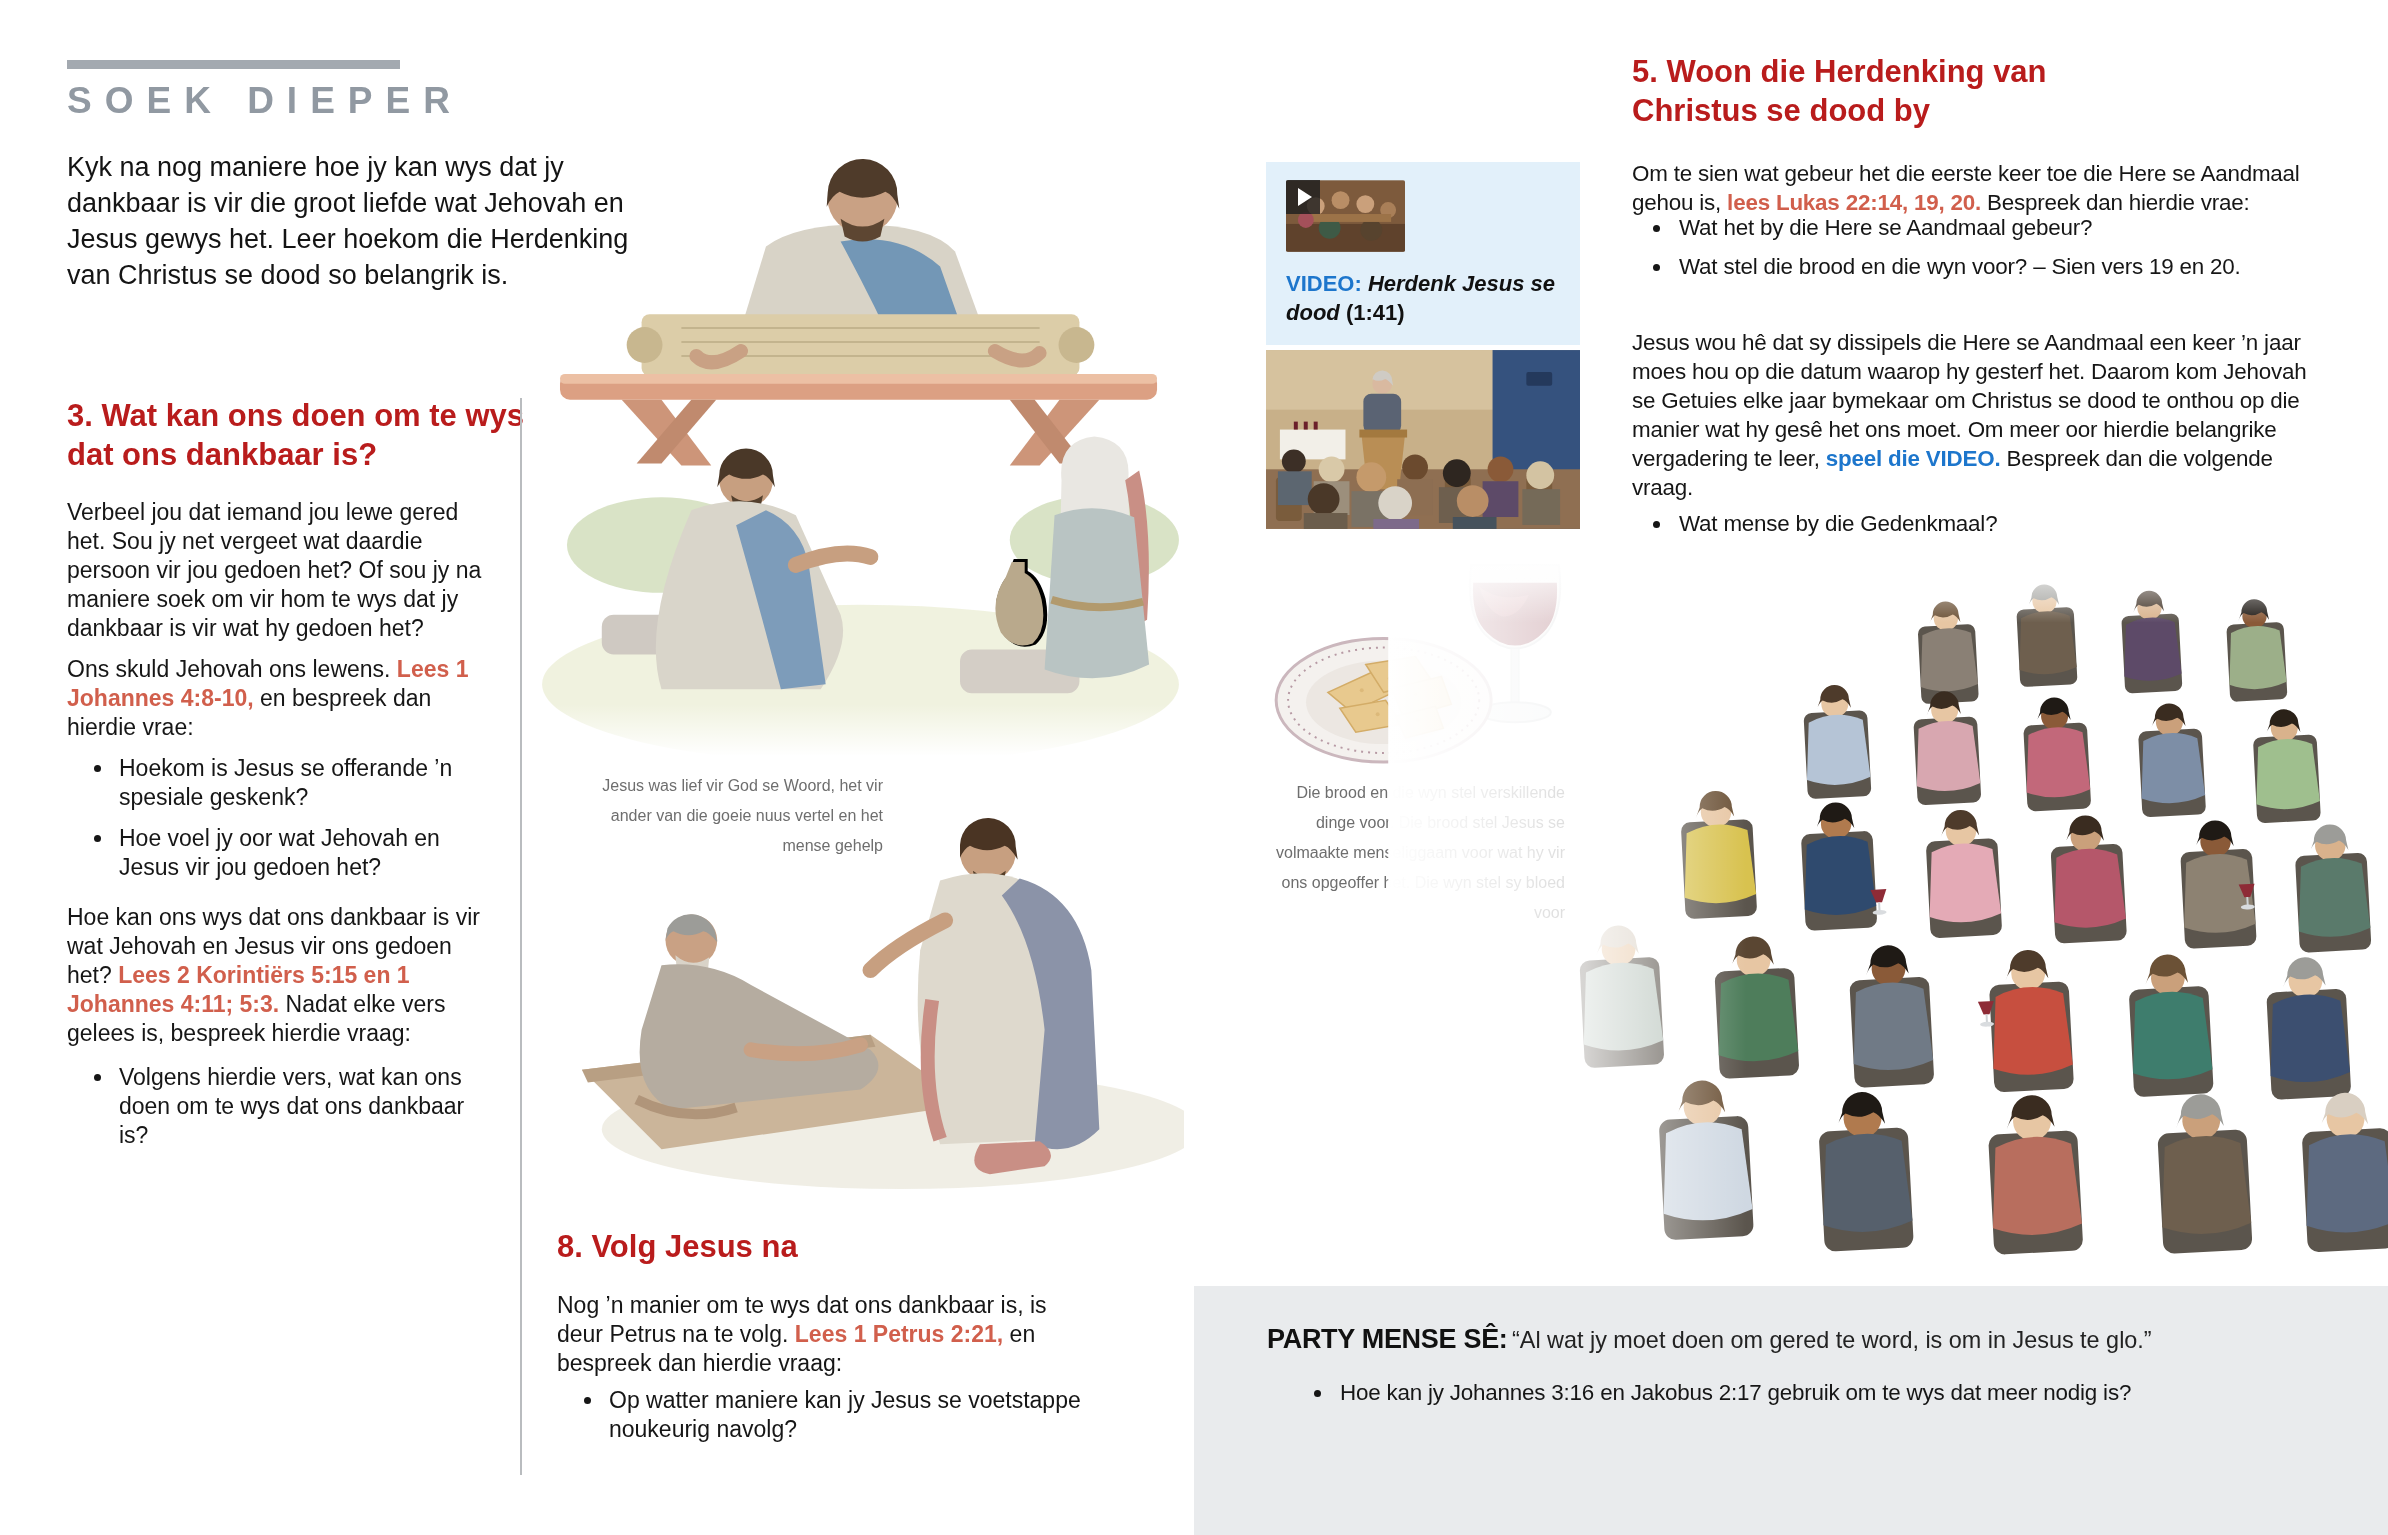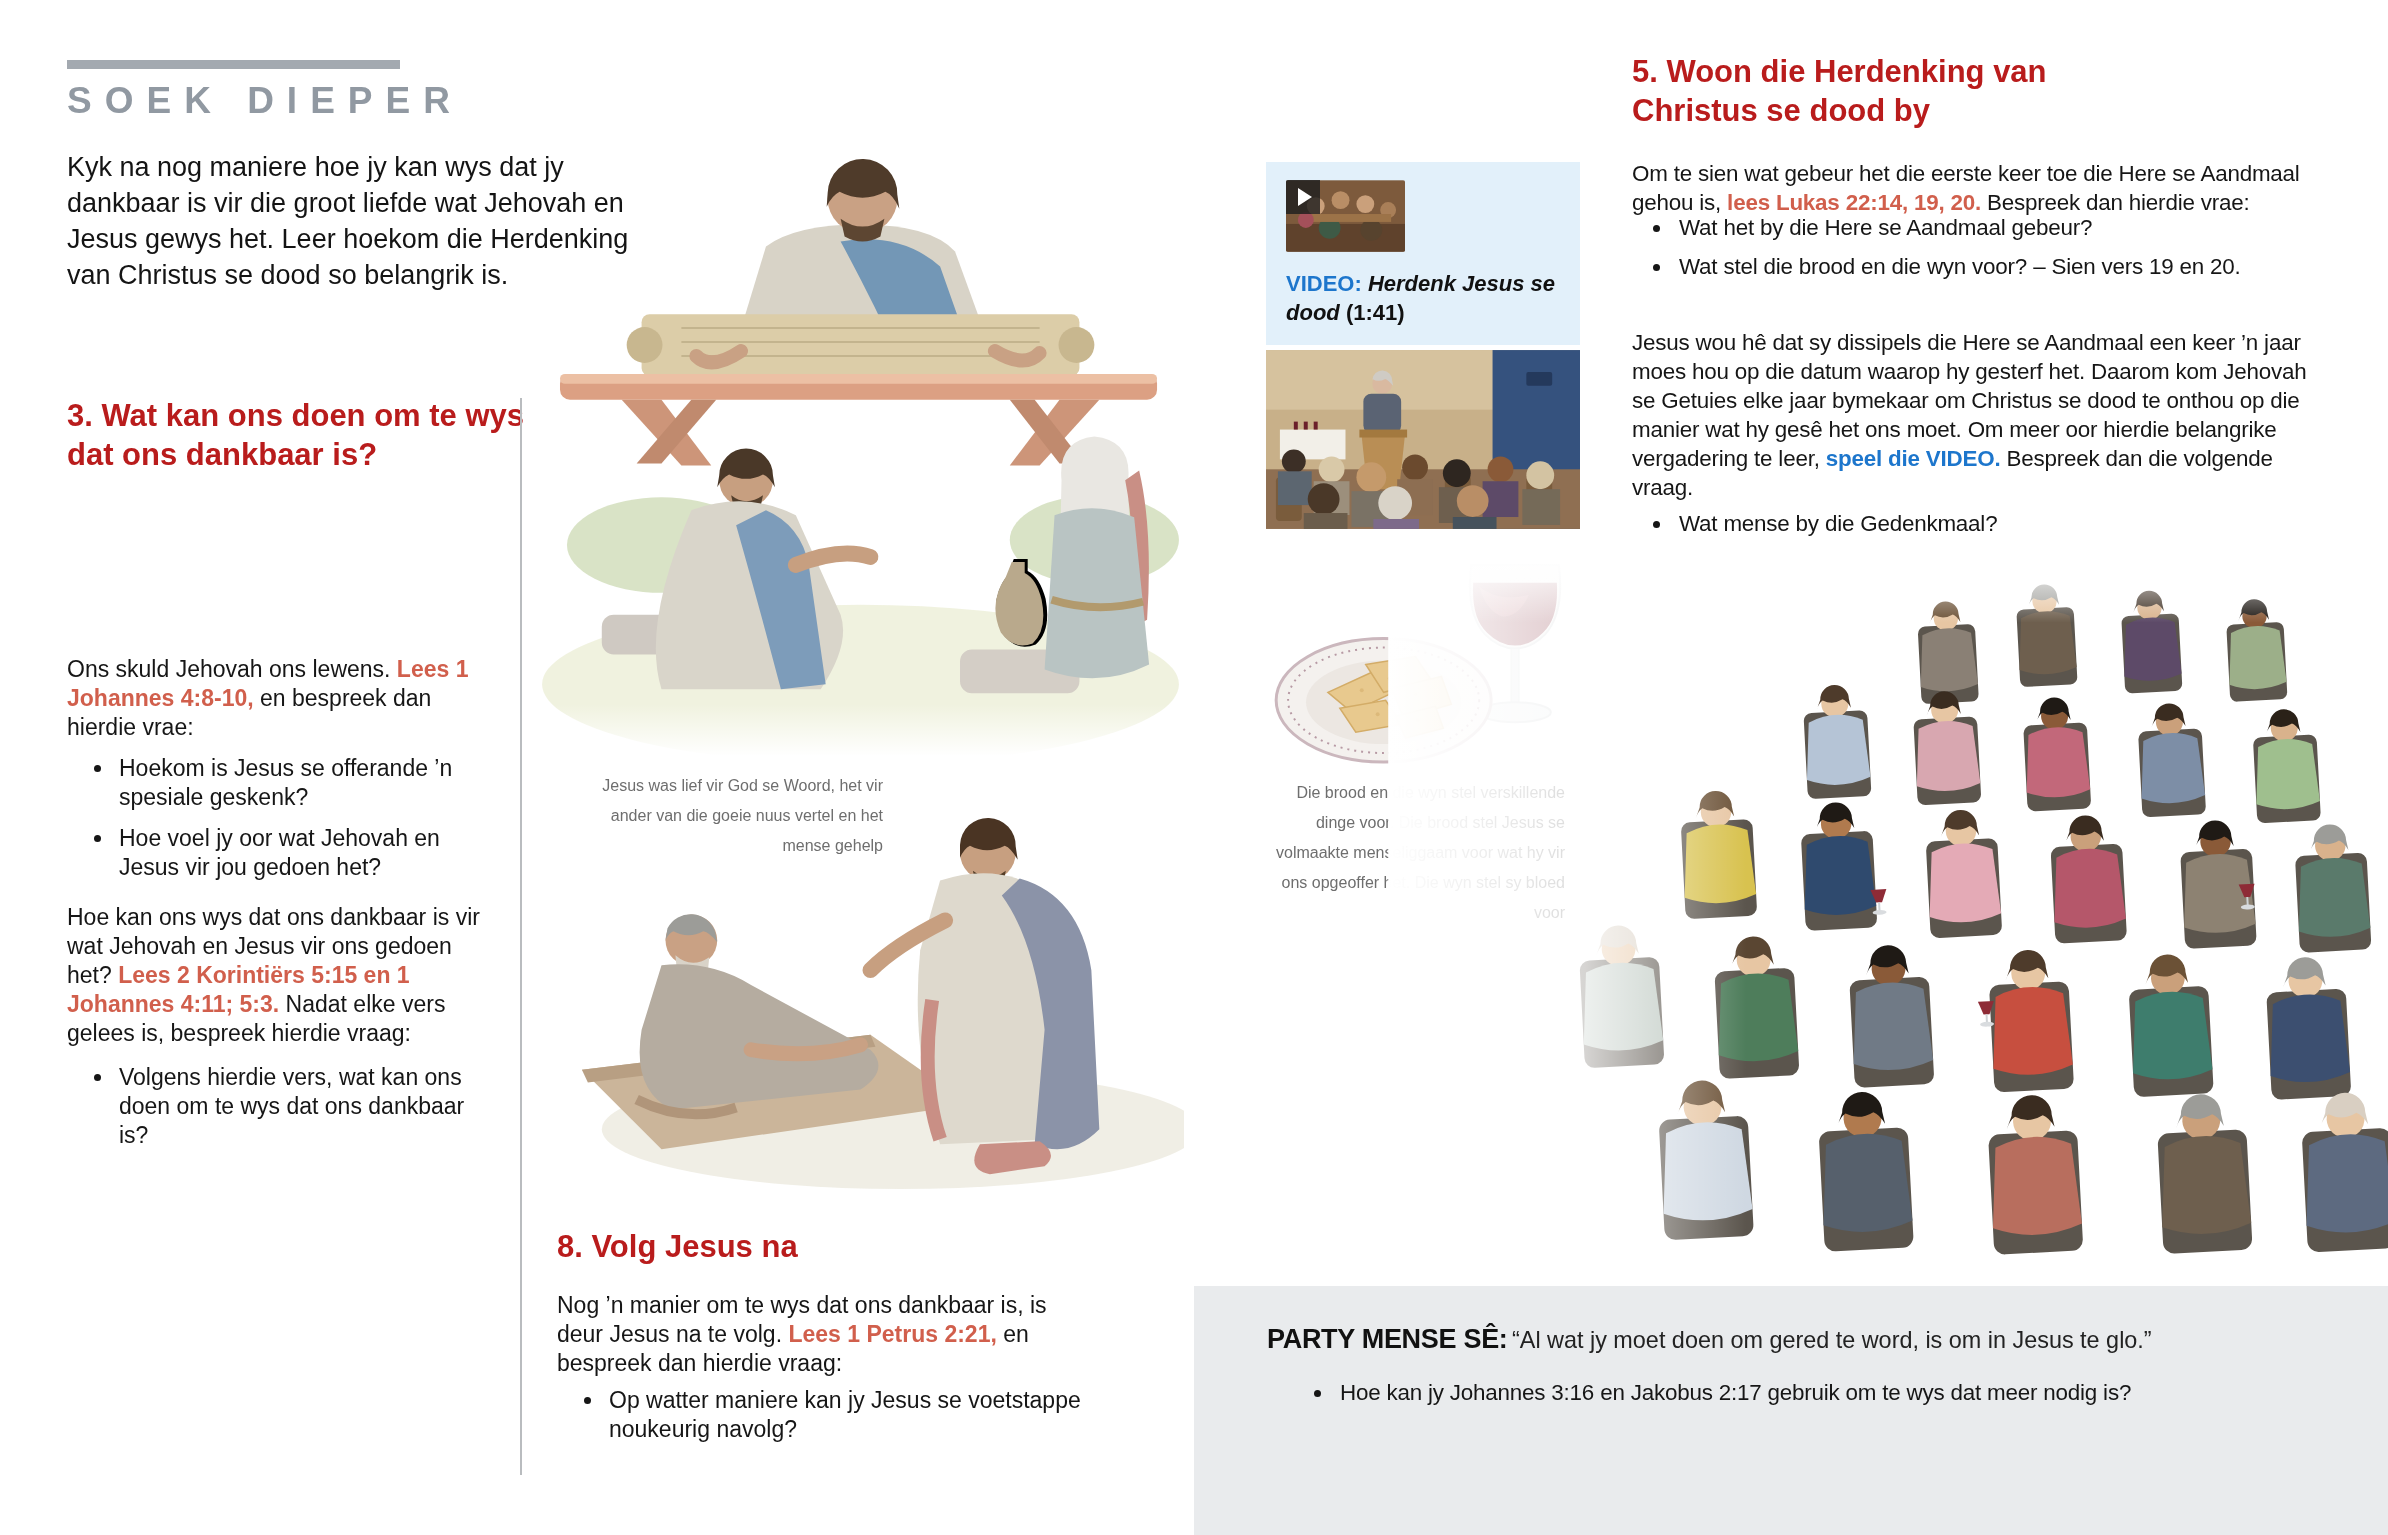--- a/index.html
+++ b/index.html
@@ -43,20 +43,21 @@
 
 <div id="page">
 
   <div class="abs rule" style="left:67px;top:60px;width:333px;"></div>
   <div class="abs intro" style="left:67px;top:149px;width:612px;">Kyk na nog maniere hoe jy kan wys dat jy dankbaar is vir die groot liefde wat Jehovah en Jesus gewys het. Leer hoekom die Herdenking van Christus se dood so belangrik is.</div>
 
   <div class="abs eyebrow" style="left:67px;top:80px;">SOEK DIEPER</div>
 
   <div class="abs hsec" style="left:67px;top:396px;width:458px;">3. Wat kan ons doen om te wys dat ons dankbaar is?</div>
 
+  <div class="abs body" style="left:67px;top:498px;width:430px;">Verbeel jou dat iemand jou lewe gered het. Sou jy net vergeet wat daardie persoon vir jou gedoen het? Of sou jy na maniere soek om vir hom te wys dat jy dankbaar is vir wat hy gedoen het?</div>
 
   <div class="abs body" style="left:67px;top:655px;width:418px;">
     <span>Ons skuld Jehovah ons lewens. </span><span class="ref">Lees 1 Johannes 4:8-10,</span><span> en bespreek dan hierdie vrae:</span>
   </div>
 
   <ul class="abs bullets body" style="left:67px;top:754px;width:388px;">
     <li>Hoekom is Jesus se offerande ’n spesiale geskenk?</li>
     <li>Hoe voel jy oor wat Jehovah en Jesus vir jou gedoen het?</li>
   </ul>
 
@@ -153,21 +154,21 @@
     <path d="M400,80 Q455,62 500,88 L545,230 Q560,300 510,340 L400,345 Q370,250 380,150 Z" fill="#ded9cd"></path>
     <path d="M480,78 Q540,95 552,170 L560,330 Q530,360 495,345 L505,230 Q495,140 462,95 Z" fill="#8b93a8"></path>
     <path d="M405,120 q-50,25 -75,50" stroke="#c79f80" stroke-width="16" fill="none" stroke-linecap="round"></path>
     <path d="M440,345 q-15,25 10,30 l55,-8 q15,-12 -5,-25 z" fill="#c98f85"></path>
     <path d="M392,200 q-12,80 8,140" stroke="#c98f85" stroke-width="14" fill="none"></path>
   </svg>
 
   <div class="abs hsec" style="left:557px;top:1227px;width:418px;">8. Volg Jesus na</div>
 
   <div class="abs body" style="left:557px;top:1291px;width:502px;">
-    <span>Nog ’n manier om te wys dat ons dankbaar is, is deur Jesus na te volg. </span><span class="ref">Lees 1 Petrus 2:21,</span><span> en bespreek dan hierdie vraag:</span>
+    <span>Nog ’n manier om te wys dat ons dankbaar is, is deur Petrus na te volg. </span><span class="ref">Lees 1 Petrus 2:21,</span><span> en bespreek dan hierdie vraag:</span>
   </div>
 
   <ul class="abs bullets body" style="left:557px;top:1386px;width:537px;">
     <li>Op watter maniere kan jy Jesus se voetstappe noukeurig navolg?</li>
   </ul>
 
   <div class="abs videobox" style="left:1266px;top:162px;width:314px;height:183px;">
     <div class="vthumb">
       <svg width="119" height="72" viewBox="0 0 120 72">
         <rect width="120" height="72" fill="#7d5a3c"></rect>

